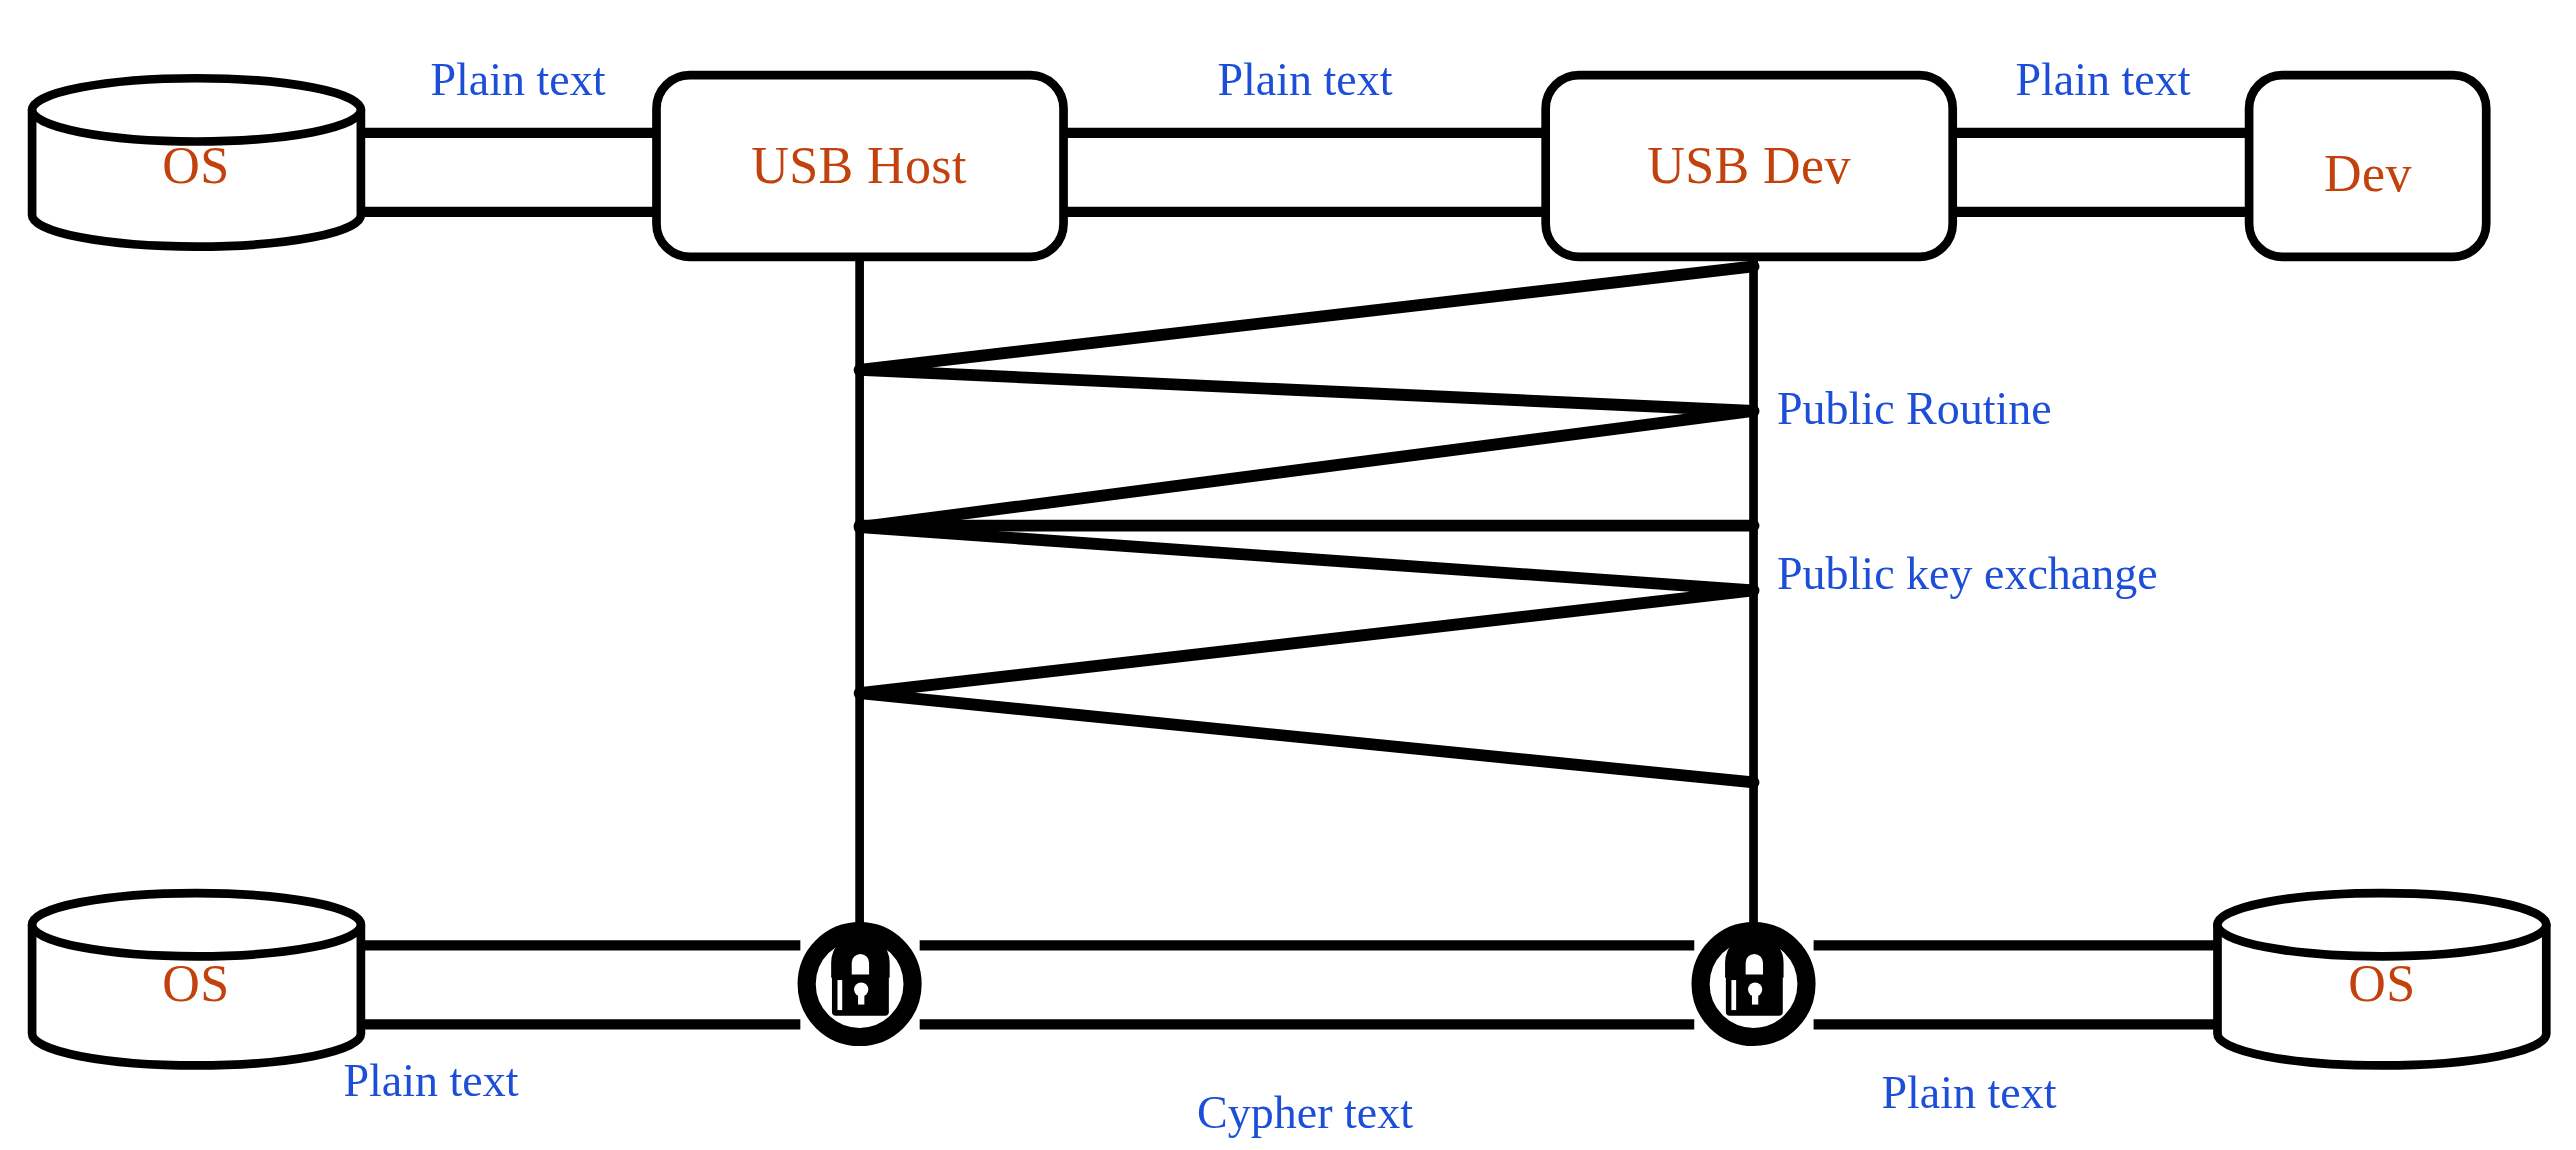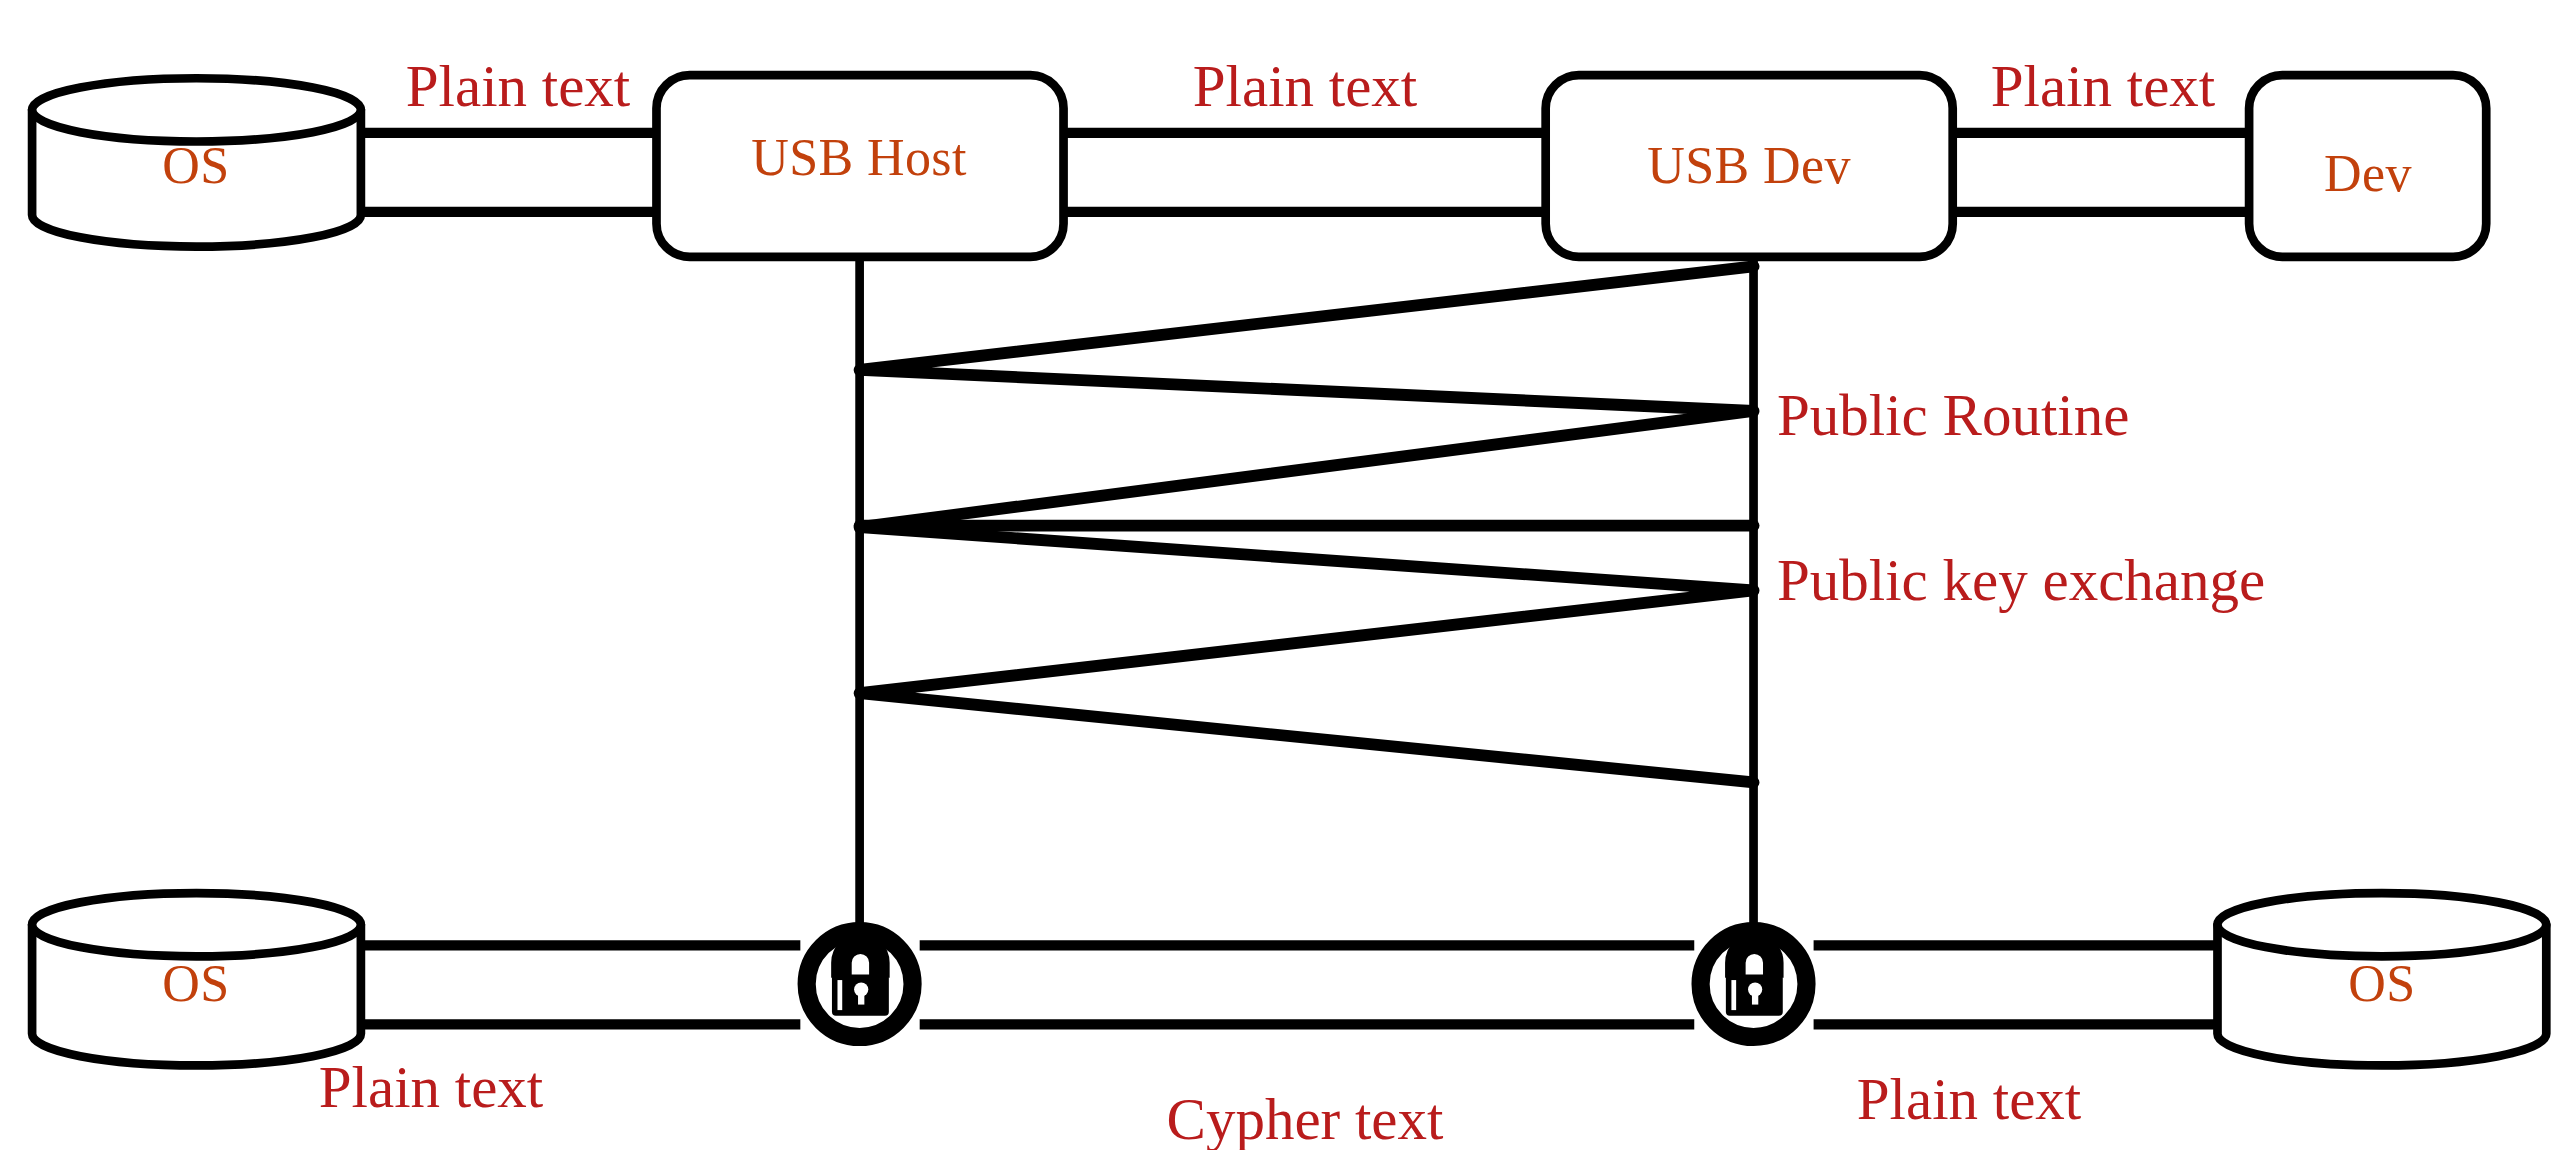--- a/index.html
+++ b/index.html
@@ -75,22 +75,22 @@
     font-family: "Liberation Serif", "DejaVu Serif", serif;
     font-size: 52px;
     color: #c2410c;
     white-space: nowrap;
     line-height: 1;
     letter-spacing: 0.4px;
   }
   .edge-label {
     position: absolute;
     font-family: "Liberation Serif", "DejaVu Serif", serif;
-    font-size: 59px;
-    color: #b91c1c;
+    font-size: 46px;
+    color: #1d4ed8;
     white-space: nowrap;
     line-height: 1;
   }
   .center-x {
     transform: translateX(-50%);
   }
 </style>
 </head>
 <body>
 
@@ -173,21 +173,21 @@
       <rect class="lock-body" x="2183" y="1233" width="72" height="52" rx="5" ry="5"></rect>
       <rect class="lock-white" x="2190" y="1240" width="6" height="38"></rect>
       <circle class="lock-white" cx="2220" cy="1252" r="9"></circle>
       <rect class="lock-white" x="2216" y="1252" width="8" height="19"></rect>
     </g>
 
   </svg>
 
   <div class="node-label center-x" style="left:196px; top:140px;">OS</div>
 
-  <div class="node-label center-x" style="left:859px; top:132px;font-family:Liberation Serif, serif;">USB  Host</div>
+  <div class="node-label center-x" style="left:859px; top:140px;font-family:Liberation Serif, serif;">USB  Host</div>
 
   <div class="node-label center-x" style="left:1749px; top:140px;font-family:Liberation Serif, serif;">USB  Dev</div>
 
   <div class="node-label center-x" style="left:2368px; top:148px;text-align:center;">Dev</div>
 
   <div class="node-label center-x" style="left:196px; top:958px;">OS</div>
 
   <div class="node-label center-x" style="left:2382px; top:958px;">OS</div>
 
   <div class="edge-label center-x" style="left:518px; top:57px;">Plain text</div>

